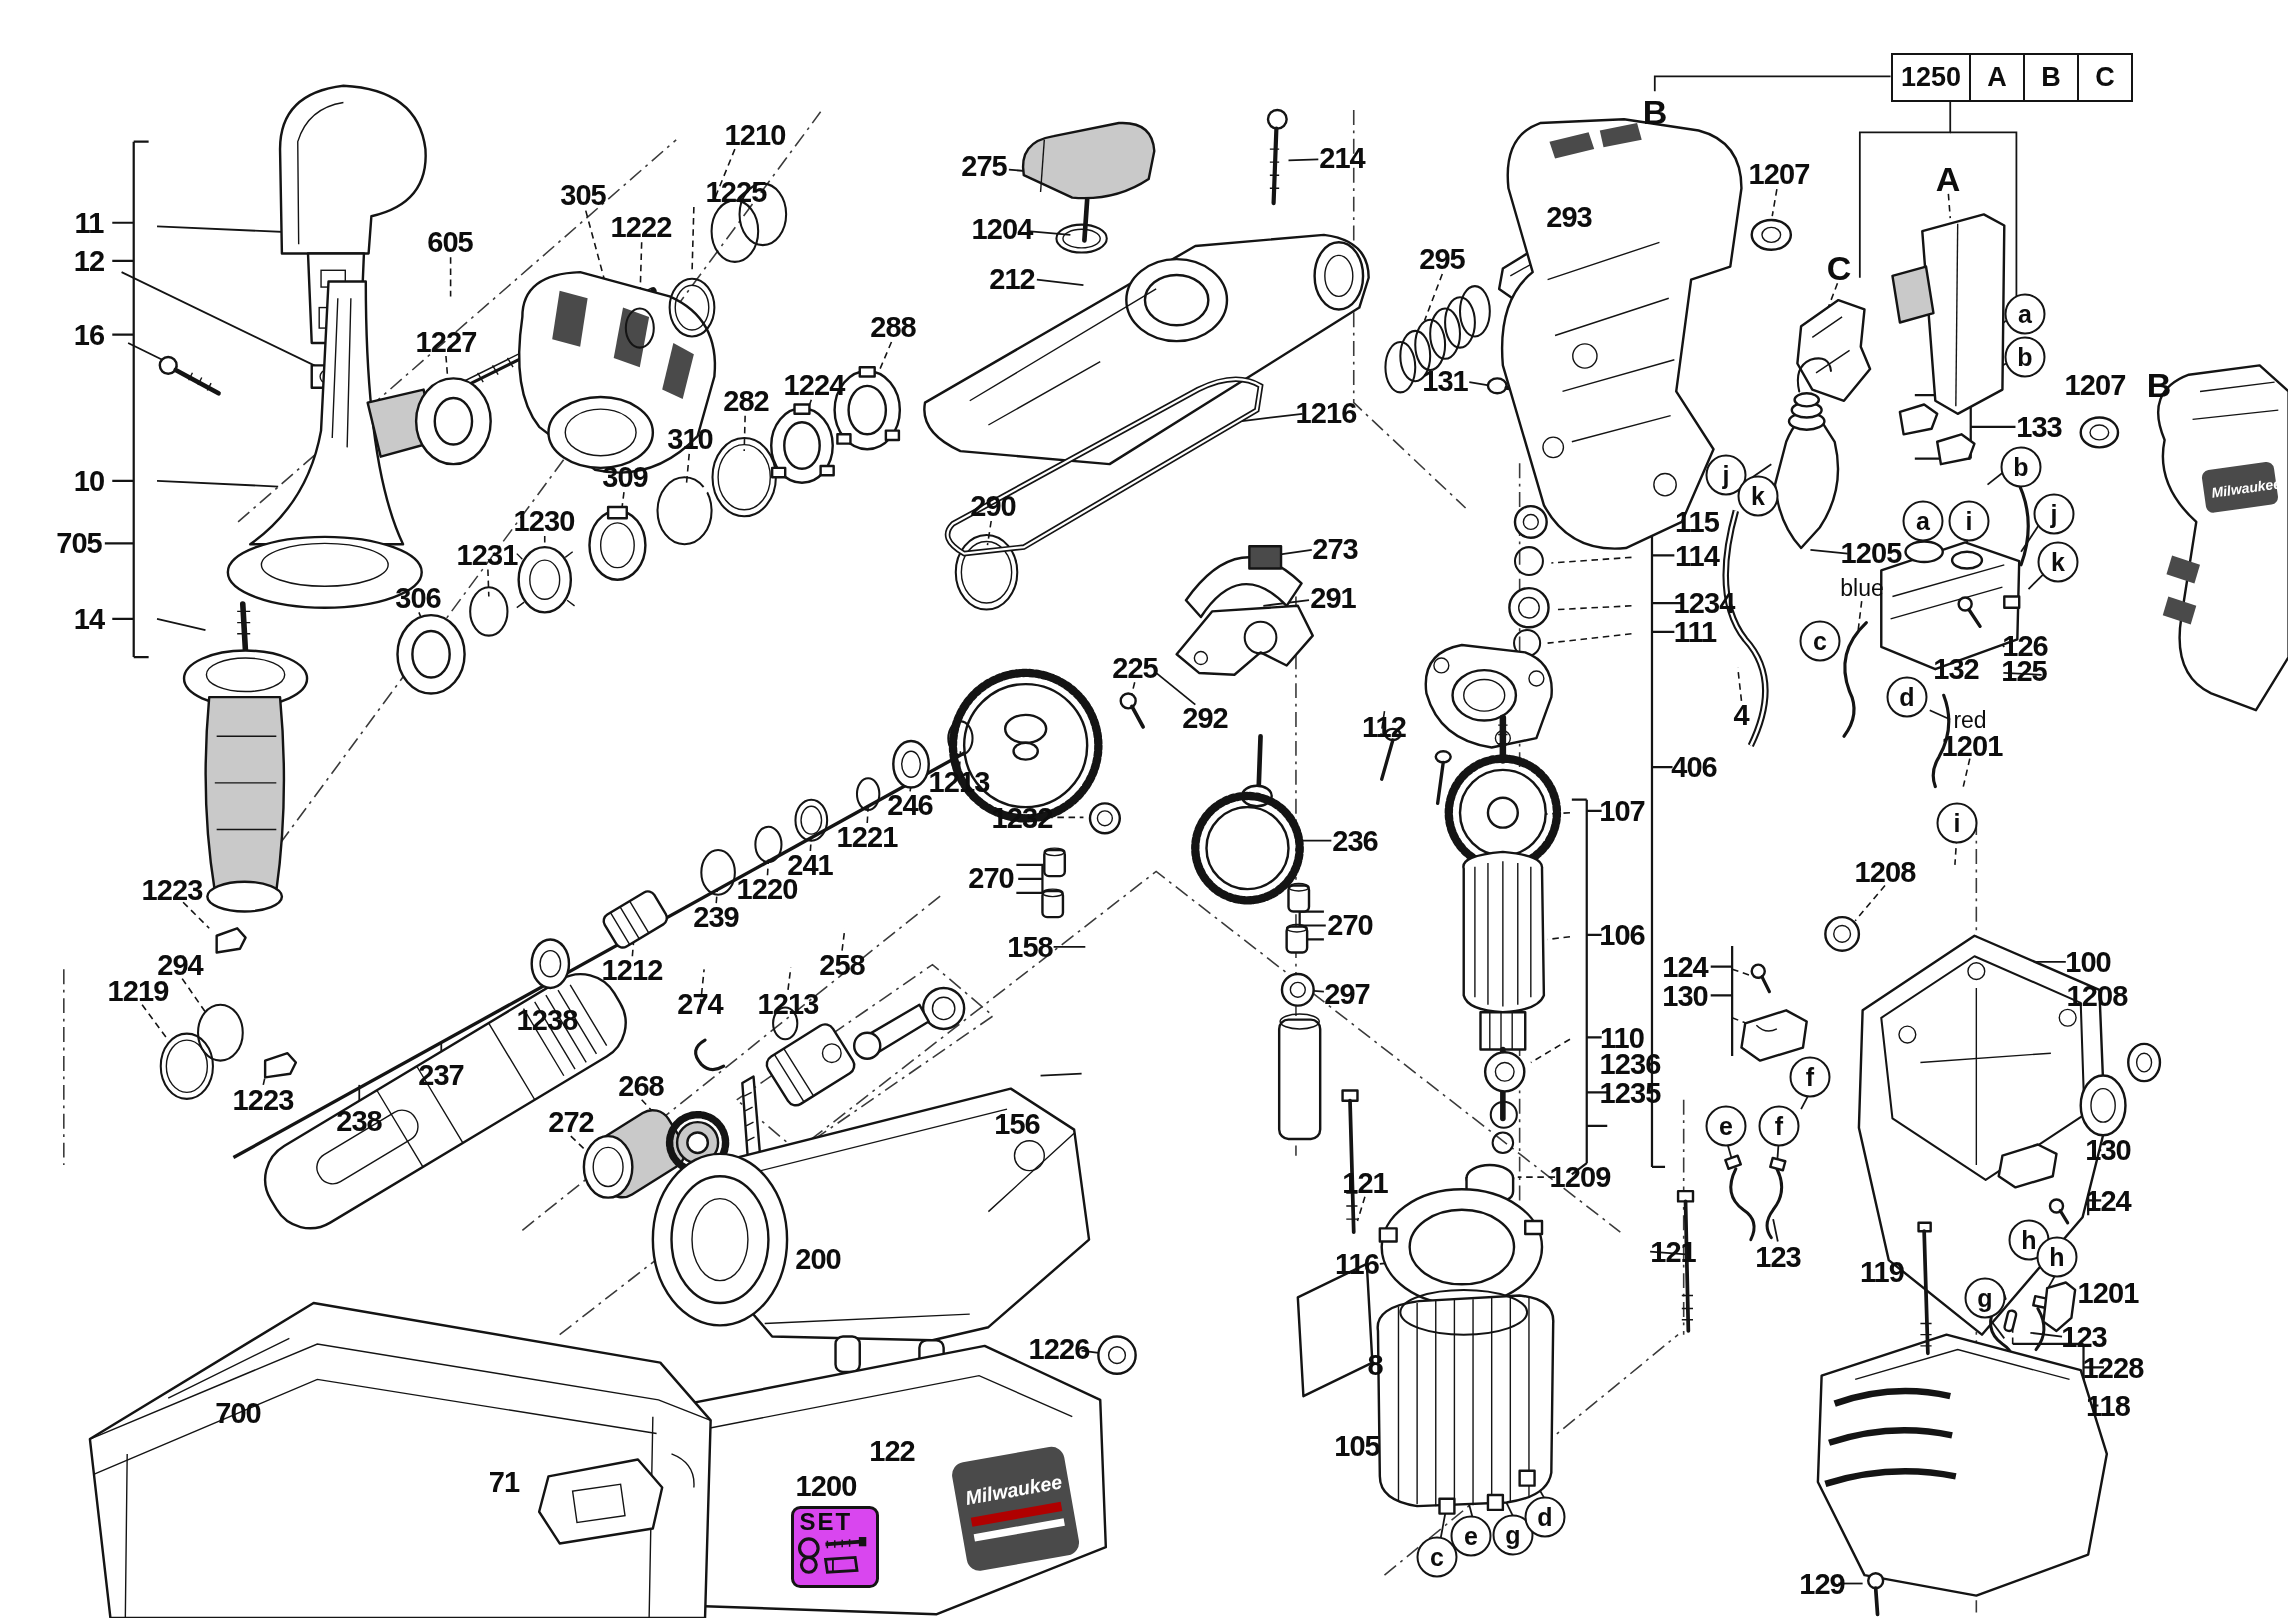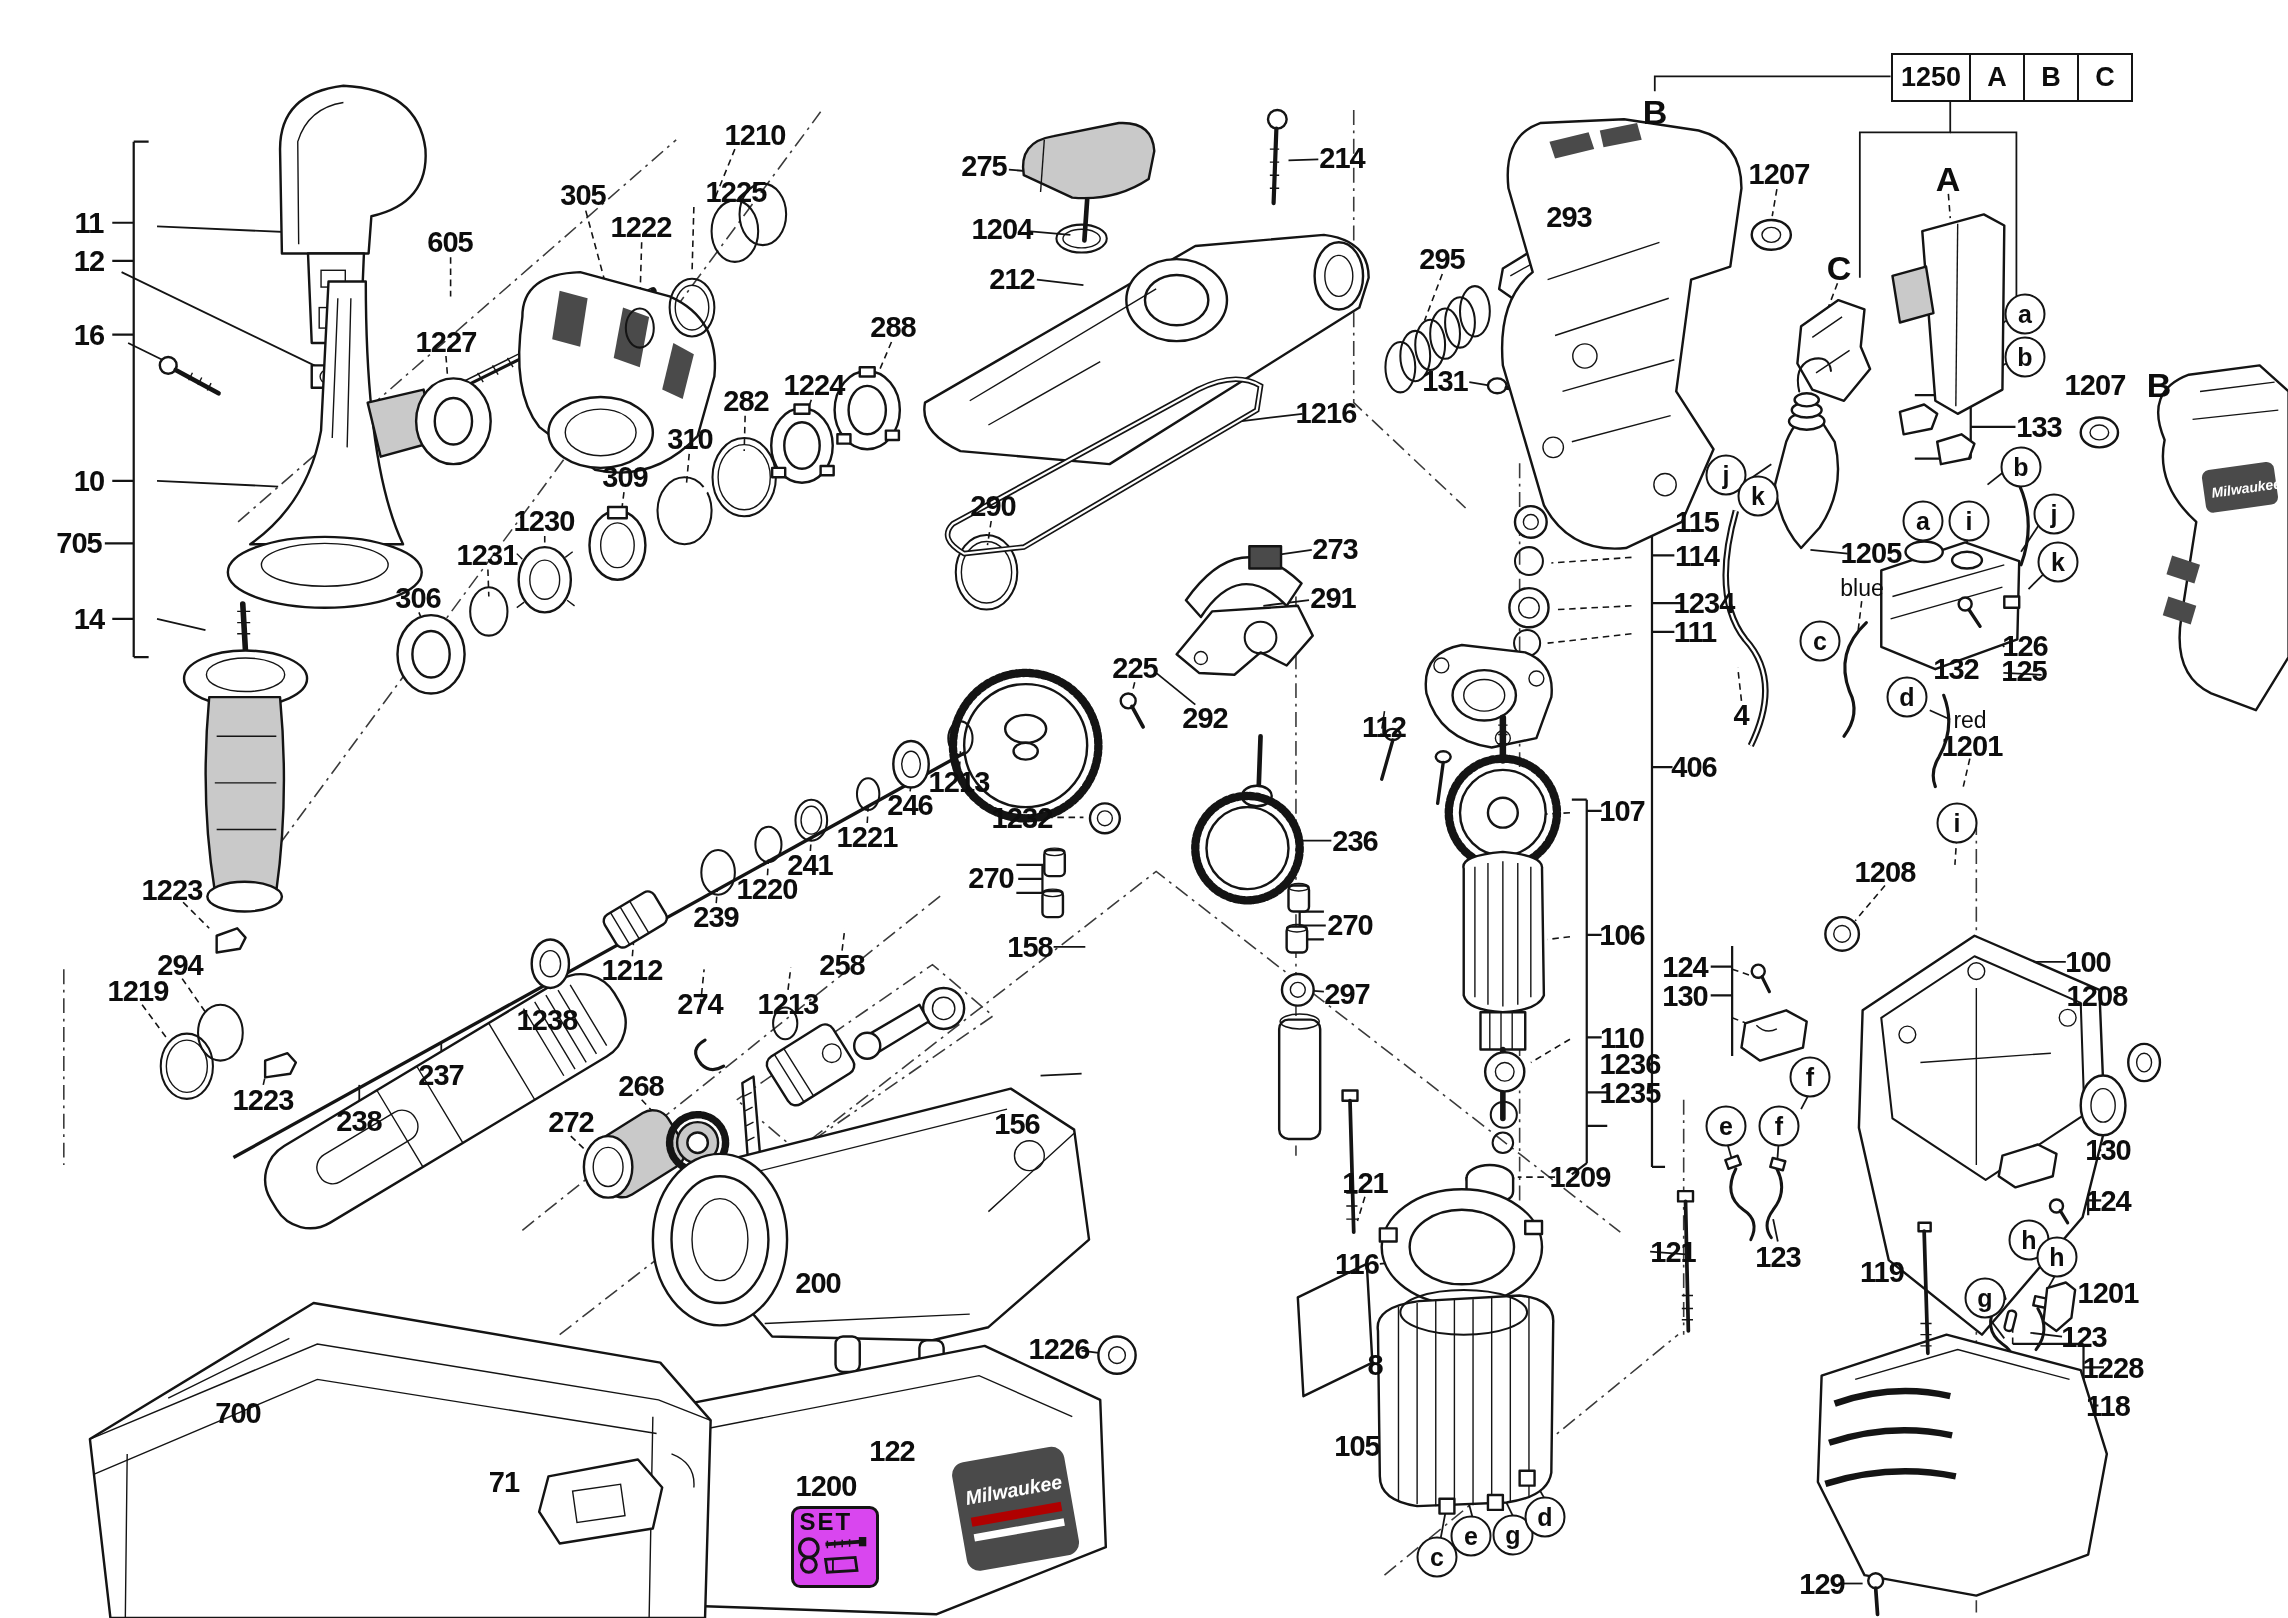--- a/index.html
+++ b/index.html
@@ -801,21 +801,21 @@
       <div class="lbl num" style="left: 810px; top: 865px;">241</div>
       <div class="lbl num" style="left: 867px; top: 837px;">1221</div>
       <div class="lbl num" style="left: 910px; top: 805px;">246</div>
       <div class="lbl num" style="left: 959px; top: 782px;">1213</div>
       <div class="lbl num" style="left: 700px; top: 1004px;">274</div>
       <div class="lbl num" style="left: 788px; top: 1004px;">1213</div>
       <div class="lbl num" style="left: 842px; top: 965px;">258</div>
       <div class="lbl num" style="left: 641px; top: 1086px;">268</div>
       <div class="lbl num" style="left: 571px; top: 1122px;">272</div>
       <div class="lbl num" style="left: 1017px; top: 1124px;">156</div>
-      <div class="lbl num" style="left: 818px; top: 1259px; margin-top: 24px;">200</div>
+      <div class="lbl num" style="left: 818px; top: 1259px;">200</div>
       <div class="lbl num" style="left: 1059px; top: 1349px;">1226</div>
       <div class="lbl num" style="left: 892px; top: 1451px;">122</div>
       <div class="lbl num" style="left: 1375px; top: 1365px;">8</div>
       <div class="lbl num" style="left: 1365px; top: 1183px;">121</div>
       <div class="lbl num" style="left: 1673px; top: 1252px;">121</div>
       <div class="lbl num" style="left: 1357px; top: 1264px;">116</div>
       <div class="lbl num" style="left: 1357px; top: 1446px;">105</div>
       <div class="lbl num" style="left: 826px; top: 1486px;">1200</div>
       <div class="lbl num" style="left: 238px; top: 1413px;">700</div>
       <div class="lbl num" style="left: 504px; top: 1482px;">71</div>

